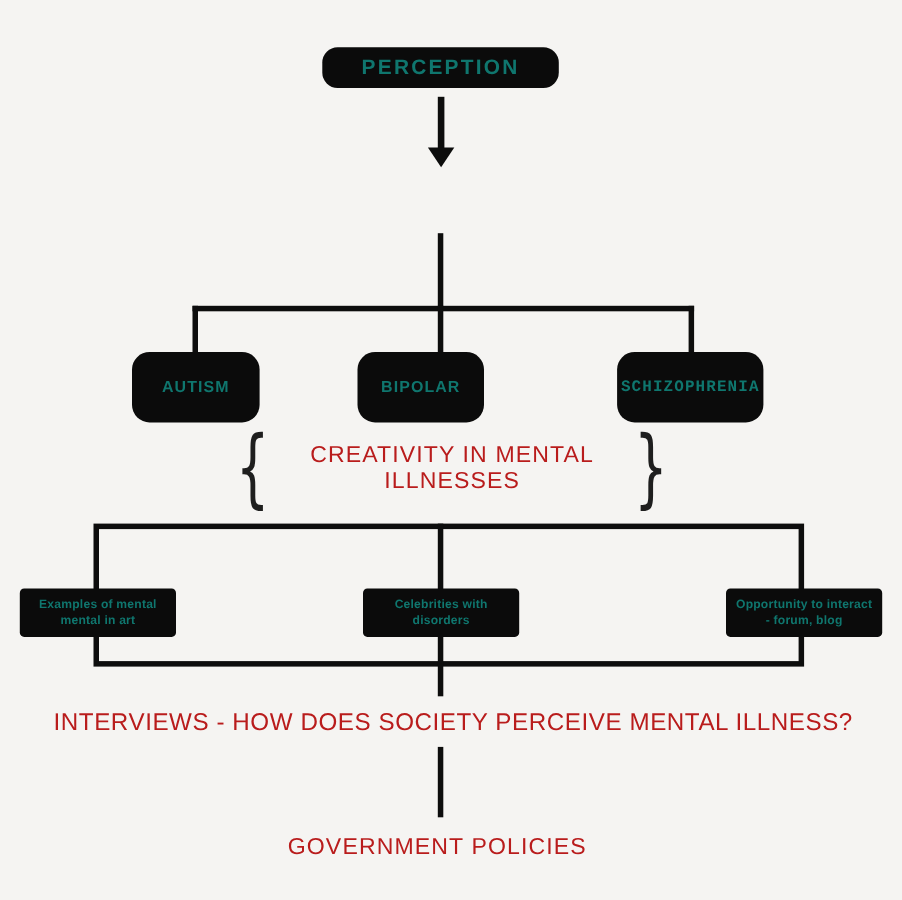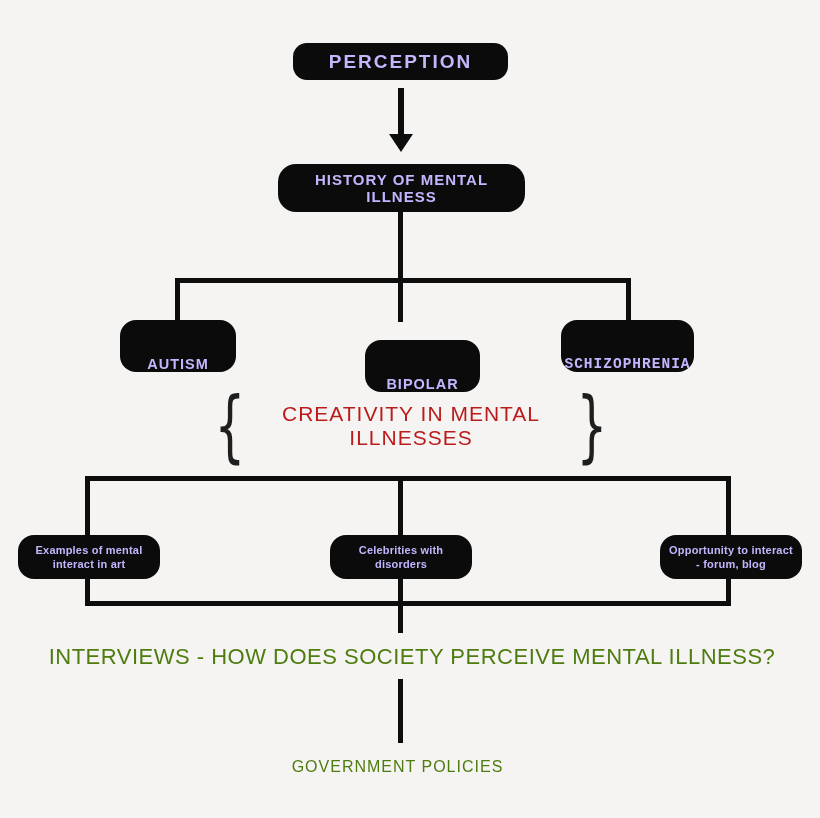--- a/index.html
+++ b/index.html
@@ -12,49 +12,49 @@
     position: relative;
     width: 820px;
     height: 818px;
     background: #f5f4f2;
     overflow: hidden;
   }
   
   .node {
     position: absolute;
     background: #0b0b0b;
-    color: #c4b5fd;
+    color: #0f766e;
     display: flex;
     align-items: center;
     justify-content: center;
     text-align: center;
     font-weight: bold;
     box-sizing: border-box;
   }
   .node-perception {
     left: 293px; top: 43px; width: 215px; height: 37px;
     border-radius: 14px;
     font-size: 19px; letter-spacing: 2px;
   }
   .node-history {
     left: 278px; top: 164px; width: 247px; height: 48px;
     border-radius: 18px;
     font-size: 15px; letter-spacing: 1px;
   }
   .node-disorder {
-    top: 320px; height: 52px;
+    top: 320px; height: 64px;
     border-radius: 16px;
-    font-size: 14.5px; letter-spacing: 1px; align-items: flex-end;
+    font-size: 14.5px; letter-spacing: 1px;
   }
   .node-autism        { left: 120px; width: 116px; }
-  .node-bipolar       { left: 365px; width: 115px; margin-top: 20px; }
+  .node-bipolar       { left: 325px; width: 115px; }
   .node-schizophrenia { left: 561px; width: 133px; font-family: Liberation Mono, monospace; }
   .node-activity {
     top: 535px; height: 44px; width: 142px;
-    border-radius: 16px;
+    border-radius: 4px;
     font-size: 11px; line-height: 1.3; letter-spacing: 0.2px;
     padding: 2px 6px;
     flex-direction: column;
     z-index: 3;
   }
   .node-activity-left   { left: 18px;  }
   .node-activity-mid    { left: 330px; }
   .node-activity-right  { left: 660px; }
   
   .line {
@@ -108,46 +108,43 @@
     font-size: 21px;
     letter-spacing: 1px;
     color: #b91c1c;
     text-align: center;
     flex: 1;
   }
   
   .heading {
     position: absolute;
     text-align: center;
-    color: #4d7c0f;
+    color: #b91c1c;
   }
   .interviews-label {
     left: 12px; top: 644px; width: 800px;
     font-size: 22px; letter-spacing: 0.5px;
   }
   .government-label {
     left: 0px; top: 758px; width: 795px;
-    font-size: 16px; letter-spacing: 1px;
+    font-size: 21px; letter-spacing: 1px;
   }
 </style>
 </head>
 <body>
 
 <div class="canvas">
 
   <div class="node node-perception">
     <span>PERCEPTION</span>
   </div>
 
   <div class="line v-line arrow-shaft"></div>
   <div class="arrow-head"></div>
 
-  <div class="node node-history">
-    <span>HISTORY OF MENTAL ILLNESS</span>
-  </div>
 
   <div class="line v-line v1"></div>
   <div class="line h-line h1"></div>
   <div class="line v-line drop-l"></div>
   <div class="line v-line drop-m"></div>
   <div class="line v-line drop-r"></div>
 
   <div class="node node-disorder node-autism">
     <span>AUTISM</span>
   </div>
@@ -162,21 +159,21 @@
     <span class="brace">{</span>
     <span class="creativity-label">CREATIVITY IN MENTAL ILLNESSES</span>
     <span class="brace">}</span>
   </div>
 
   <div class="rect-outline"></div>
   <div class="line v-line center-line"></div>
 
   <div class="node node-activity node-activity-left">
     <span>Examples of mental</span>
-    <span>interact in art</span>
+    <span>mental in art</span>
   </div>
   <div class="node node-activity node-activity-right">
     <span>Opportunity to interact</span>
     <span>- forum, blog</span>
   </div>
   <div class="node node-activity node-activity-mid">
     <span>Celebrities with</span>
     <span>disorders</span>
   </div>
 

